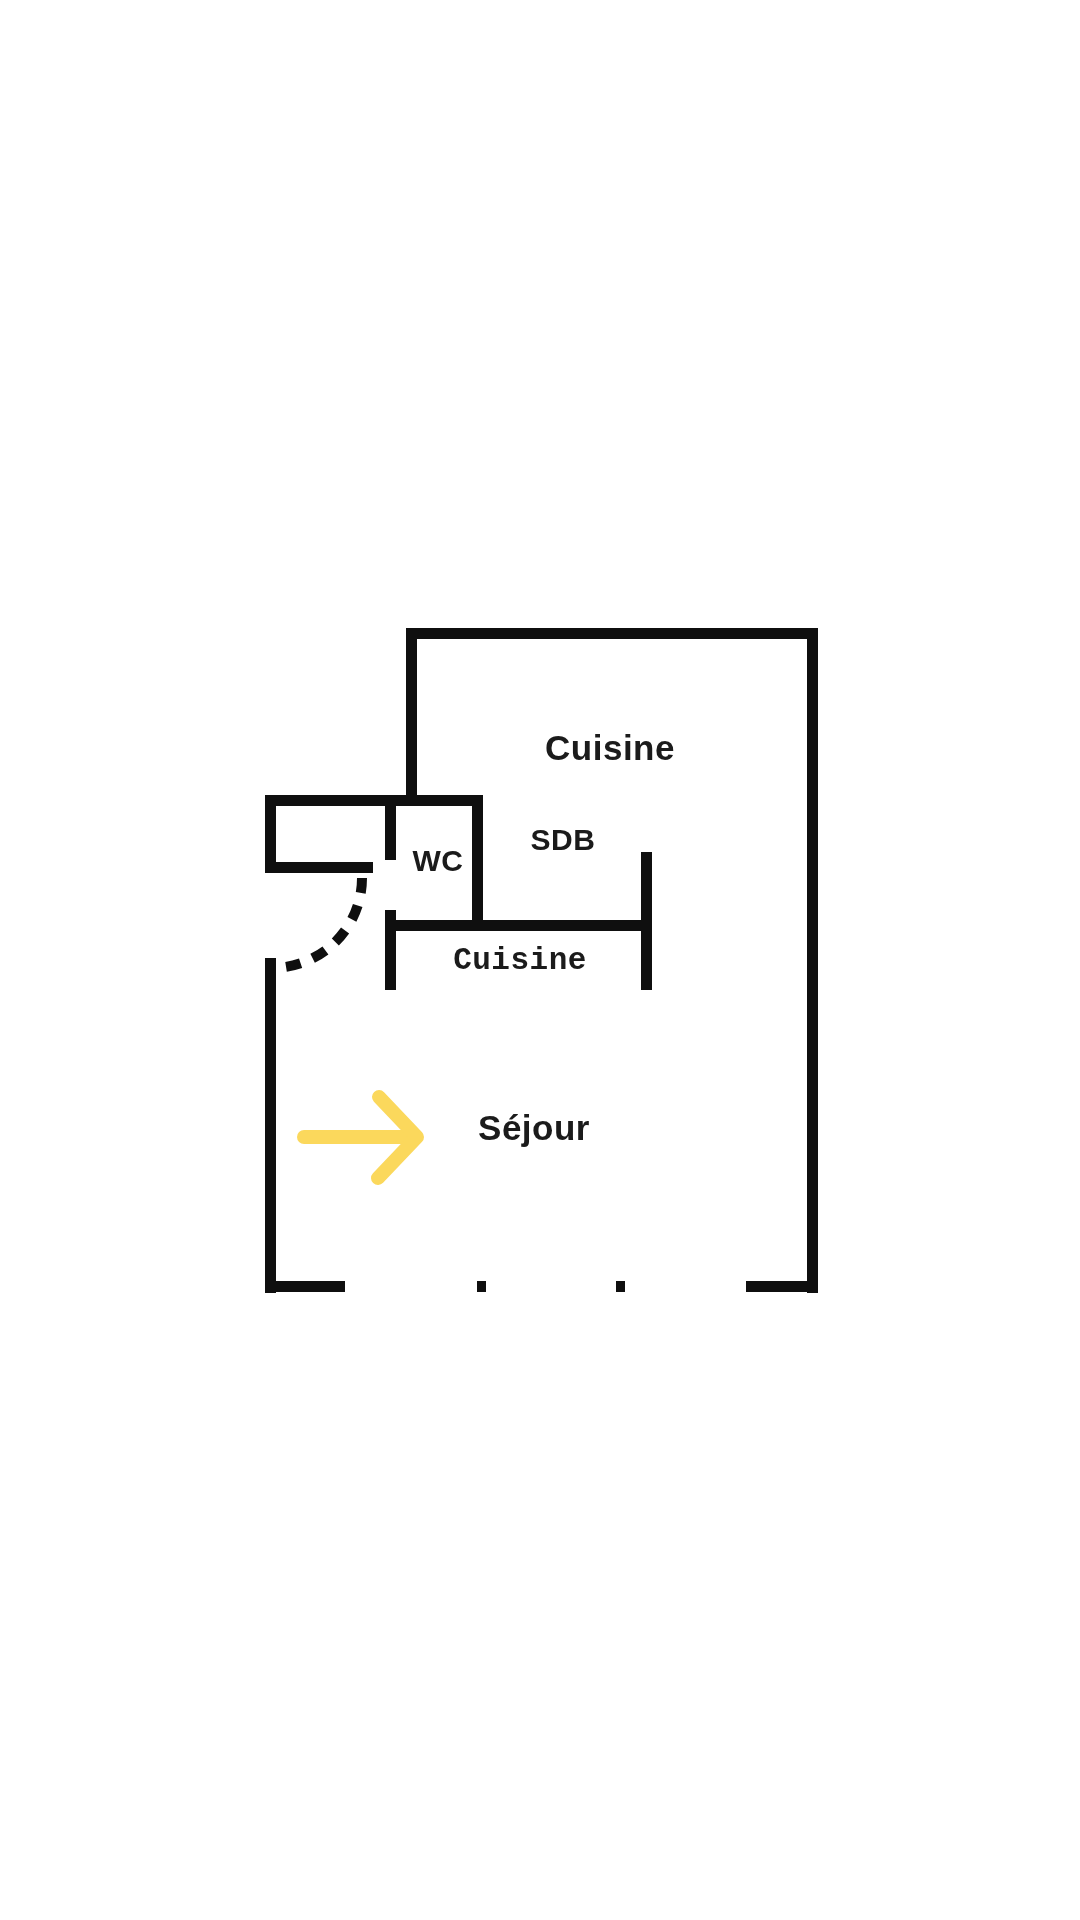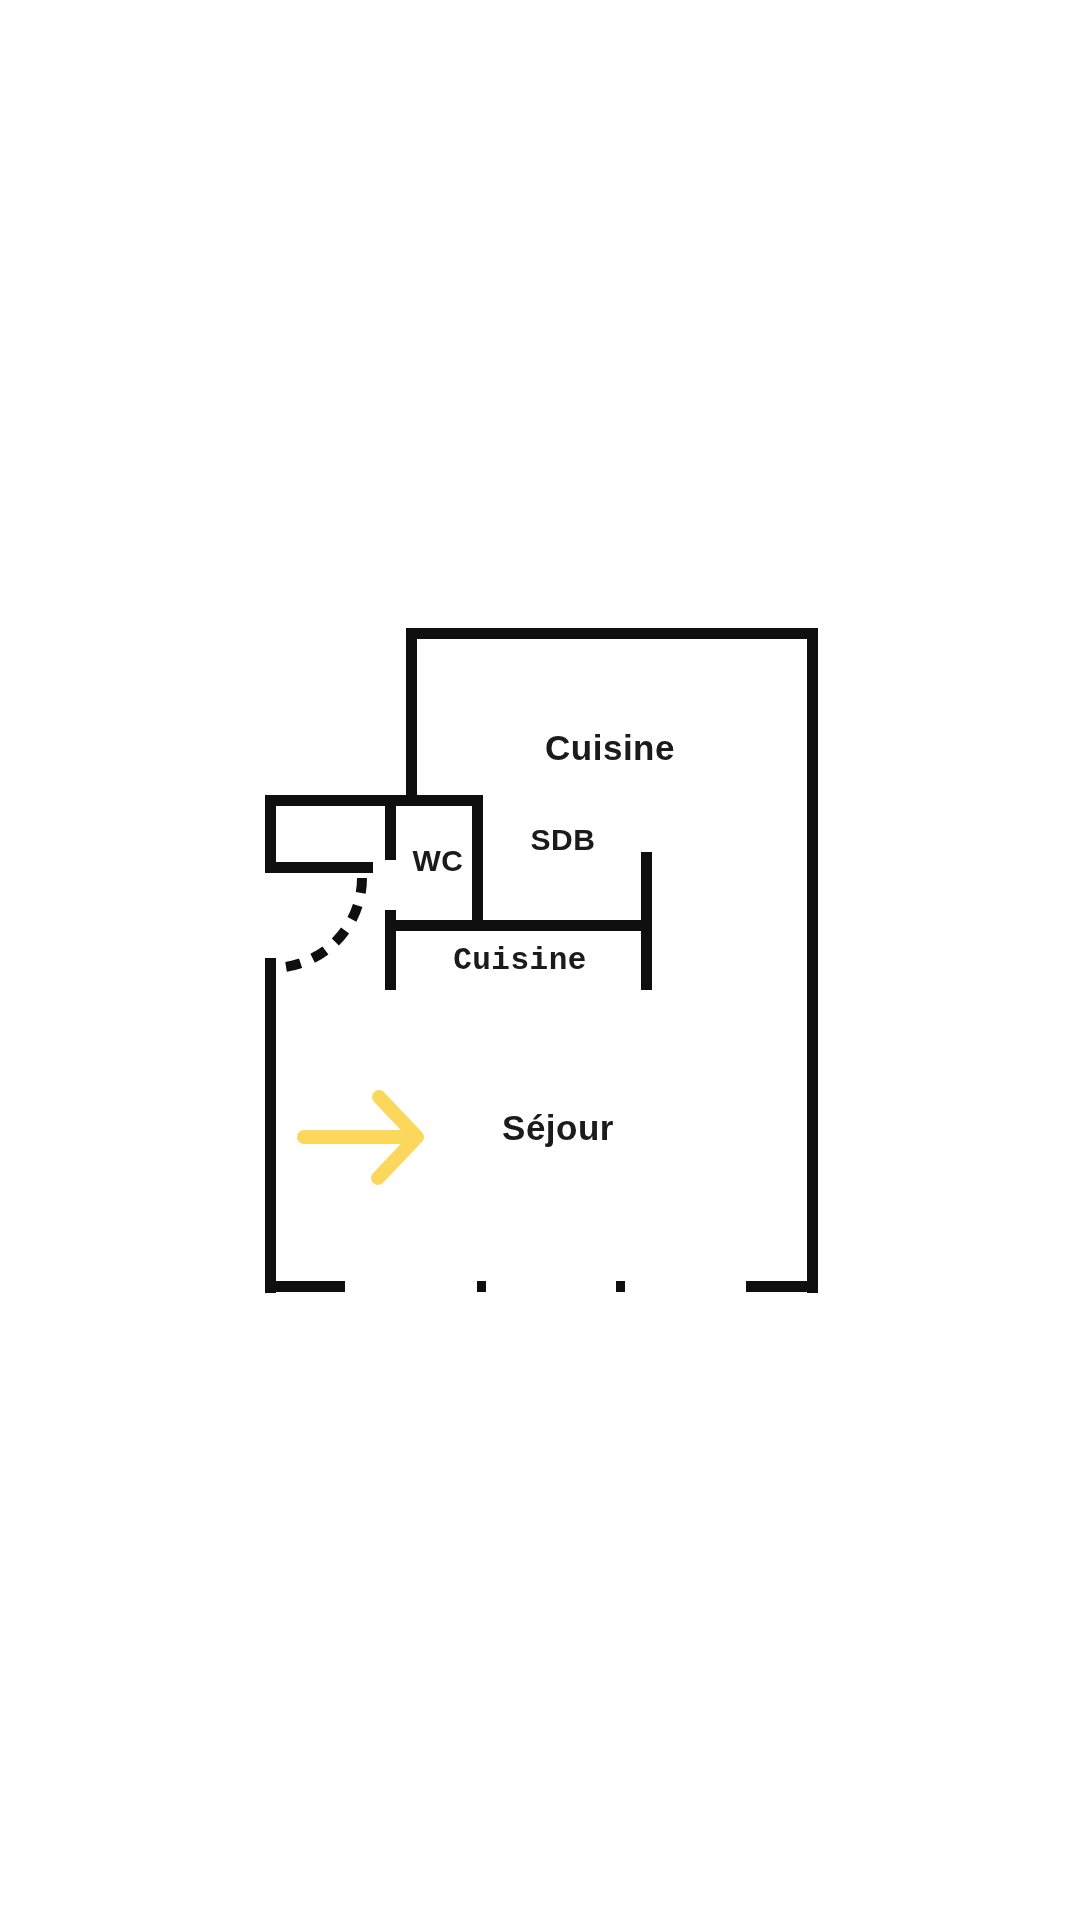--- a/index.html
+++ b/index.html
@@ -62,14 +62,14 @@
     <g id="arrow-layer">
         <line x1="304" y1="1137" x2="408" y2="1137" stroke="#FBD85C" stroke-width="14" stroke-linecap="round"></line>
         <polyline points="379,1097 417,1137 378,1178" fill="none" stroke="#FBD85C" stroke-width="14" stroke-linecap="round" stroke-linejoin="round"></polyline>
       </g>
   </svg>
 
   <div class="room-label" style="left: 610px; top: 747px; font-size: 35px; color: rgb(27, 27, 27);">Cuisine</div>
   <div class="room-label" style="left: 438px; top: 861px; font-size: 30px; color: rgb(27, 27, 27);">WC</div>
   <div class="room-label" style="left: 563px; top: 840px; font-size: 30px; color: rgb(27, 27, 27);">SDB</div>
   <div class="room-label" style="left: 520px; top: 960px; font-size: 31px; color: rgb(27, 27, 27); font-family: Liberation Mono, monospace;">Cuisine</div>
-  <div class="room-label" style="left: 558px; top: 1127px; font-size: 35px; color: rgb(27, 27, 27);">Séjour</div>
+  <div class="room-label" style="left: 534px; top: 1127px; font-size: 35px; color: rgb(27, 27, 27);">Séjour</div>
 </div>
 
 </body></html>

